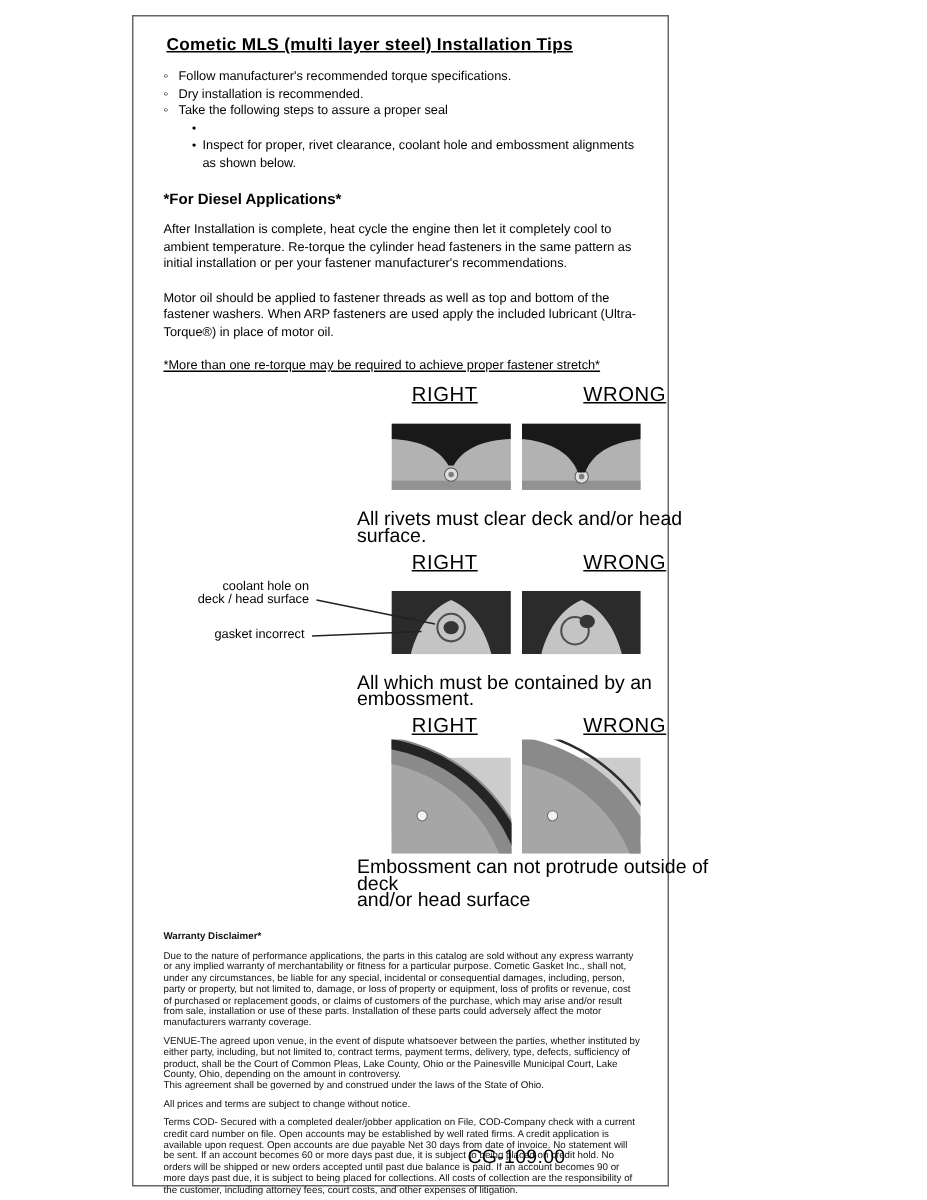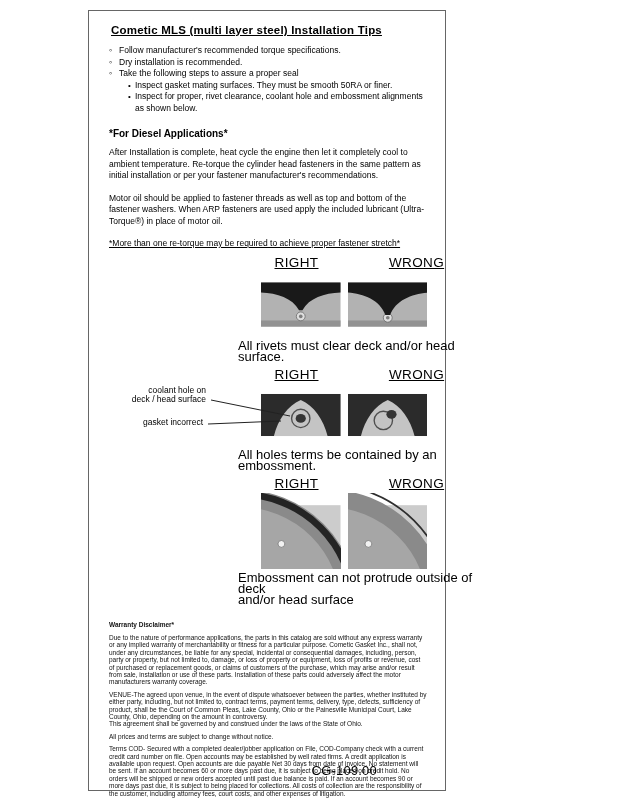--- a/index.html
+++ b/index.html
@@ -63,21 +63,20 @@
       <div class="bullet-row">
         <span class="marker">◦</span>
         <span>Dry installation is recommended.</span>
       </div>
       <div class="bullet-row">
         <span class="marker">◦</span>
         <span>Take the following steps to assure a proper seal</span>
       </div>
       <div class="bullet-row sub">
         <span class="marker">•</span>
-        <span>Inspect gasket mating surfaces.  They must be smooth 50RA or finer.</span>
       </div>
       <div class="bullet-row sub">
         <span class="marker">•</span>
         <span>Inspect for proper, rivet clearance, coolant hole and embossment alignments as shown below.</span>
       </div>
 
       <div class="heading2">*For Diesel Applications*</div>
       <p class="para">After Installation is complete, heat cycle the engine then let it completely cool to ambient temperature. Re-torque the cylinder head fasteners in the same pattern as initial installation or per your fastener manufacturer's recommendations.</p>
       <p class="para">Motor oil should be applied to fastener threads as well as top and bottom of the fastener washers. When ARP fasteners are used apply the included lubricant (Ultra-Torque®) in place of motor oil.</p>
       <p class="note">*More than one re-torque may be required to achieve proper fastener stretch*</p>
@@ -129,21 +128,21 @@
               <rect width="117" height="62" fill="#c4c4c4"></rect>
               <path d="M0 0 H117 V62 H98 C92 38 78 17 58.5 9 C39 17 25 38 19 62 H0 Z" fill="#2b2b2b"></path>
               <circle cx="52" cy="39" r="13.5" fill="none" stroke="#4e4e4e" stroke-width="2"></circle>
               <ellipse cx="64" cy="30" rx="7.5" ry="6.5" fill="#353535"></ellipse>
             </svg>
             <svg class="leader-lines" width="110" height="62" viewBox="0 0 110 62">
               <line x1="13" y1="16" x2="92" y2="32" stroke="#222" stroke-width="1"></line>
               <line x1="10" y1="40" x2="83" y2="37" stroke="#222" stroke-width="1"></line>
             </svg>
           </div>
-          <div class="fig-caption">All holes terms be contained by an embossment.</div>
+          <div class="fig-caption">All which must be contained by an embossment.</div>
         </div>
 
         <div class="figure">
           <div class="fig-labels">
             <span>RIGHT</span>
             <span>WRONG</span>
           </div>
           <div class="fig-images">
             <svg width="117" height="76" viewBox="0 0 117 76">
               <rect width="117" height="76" fill="#cccccc"></rect>

